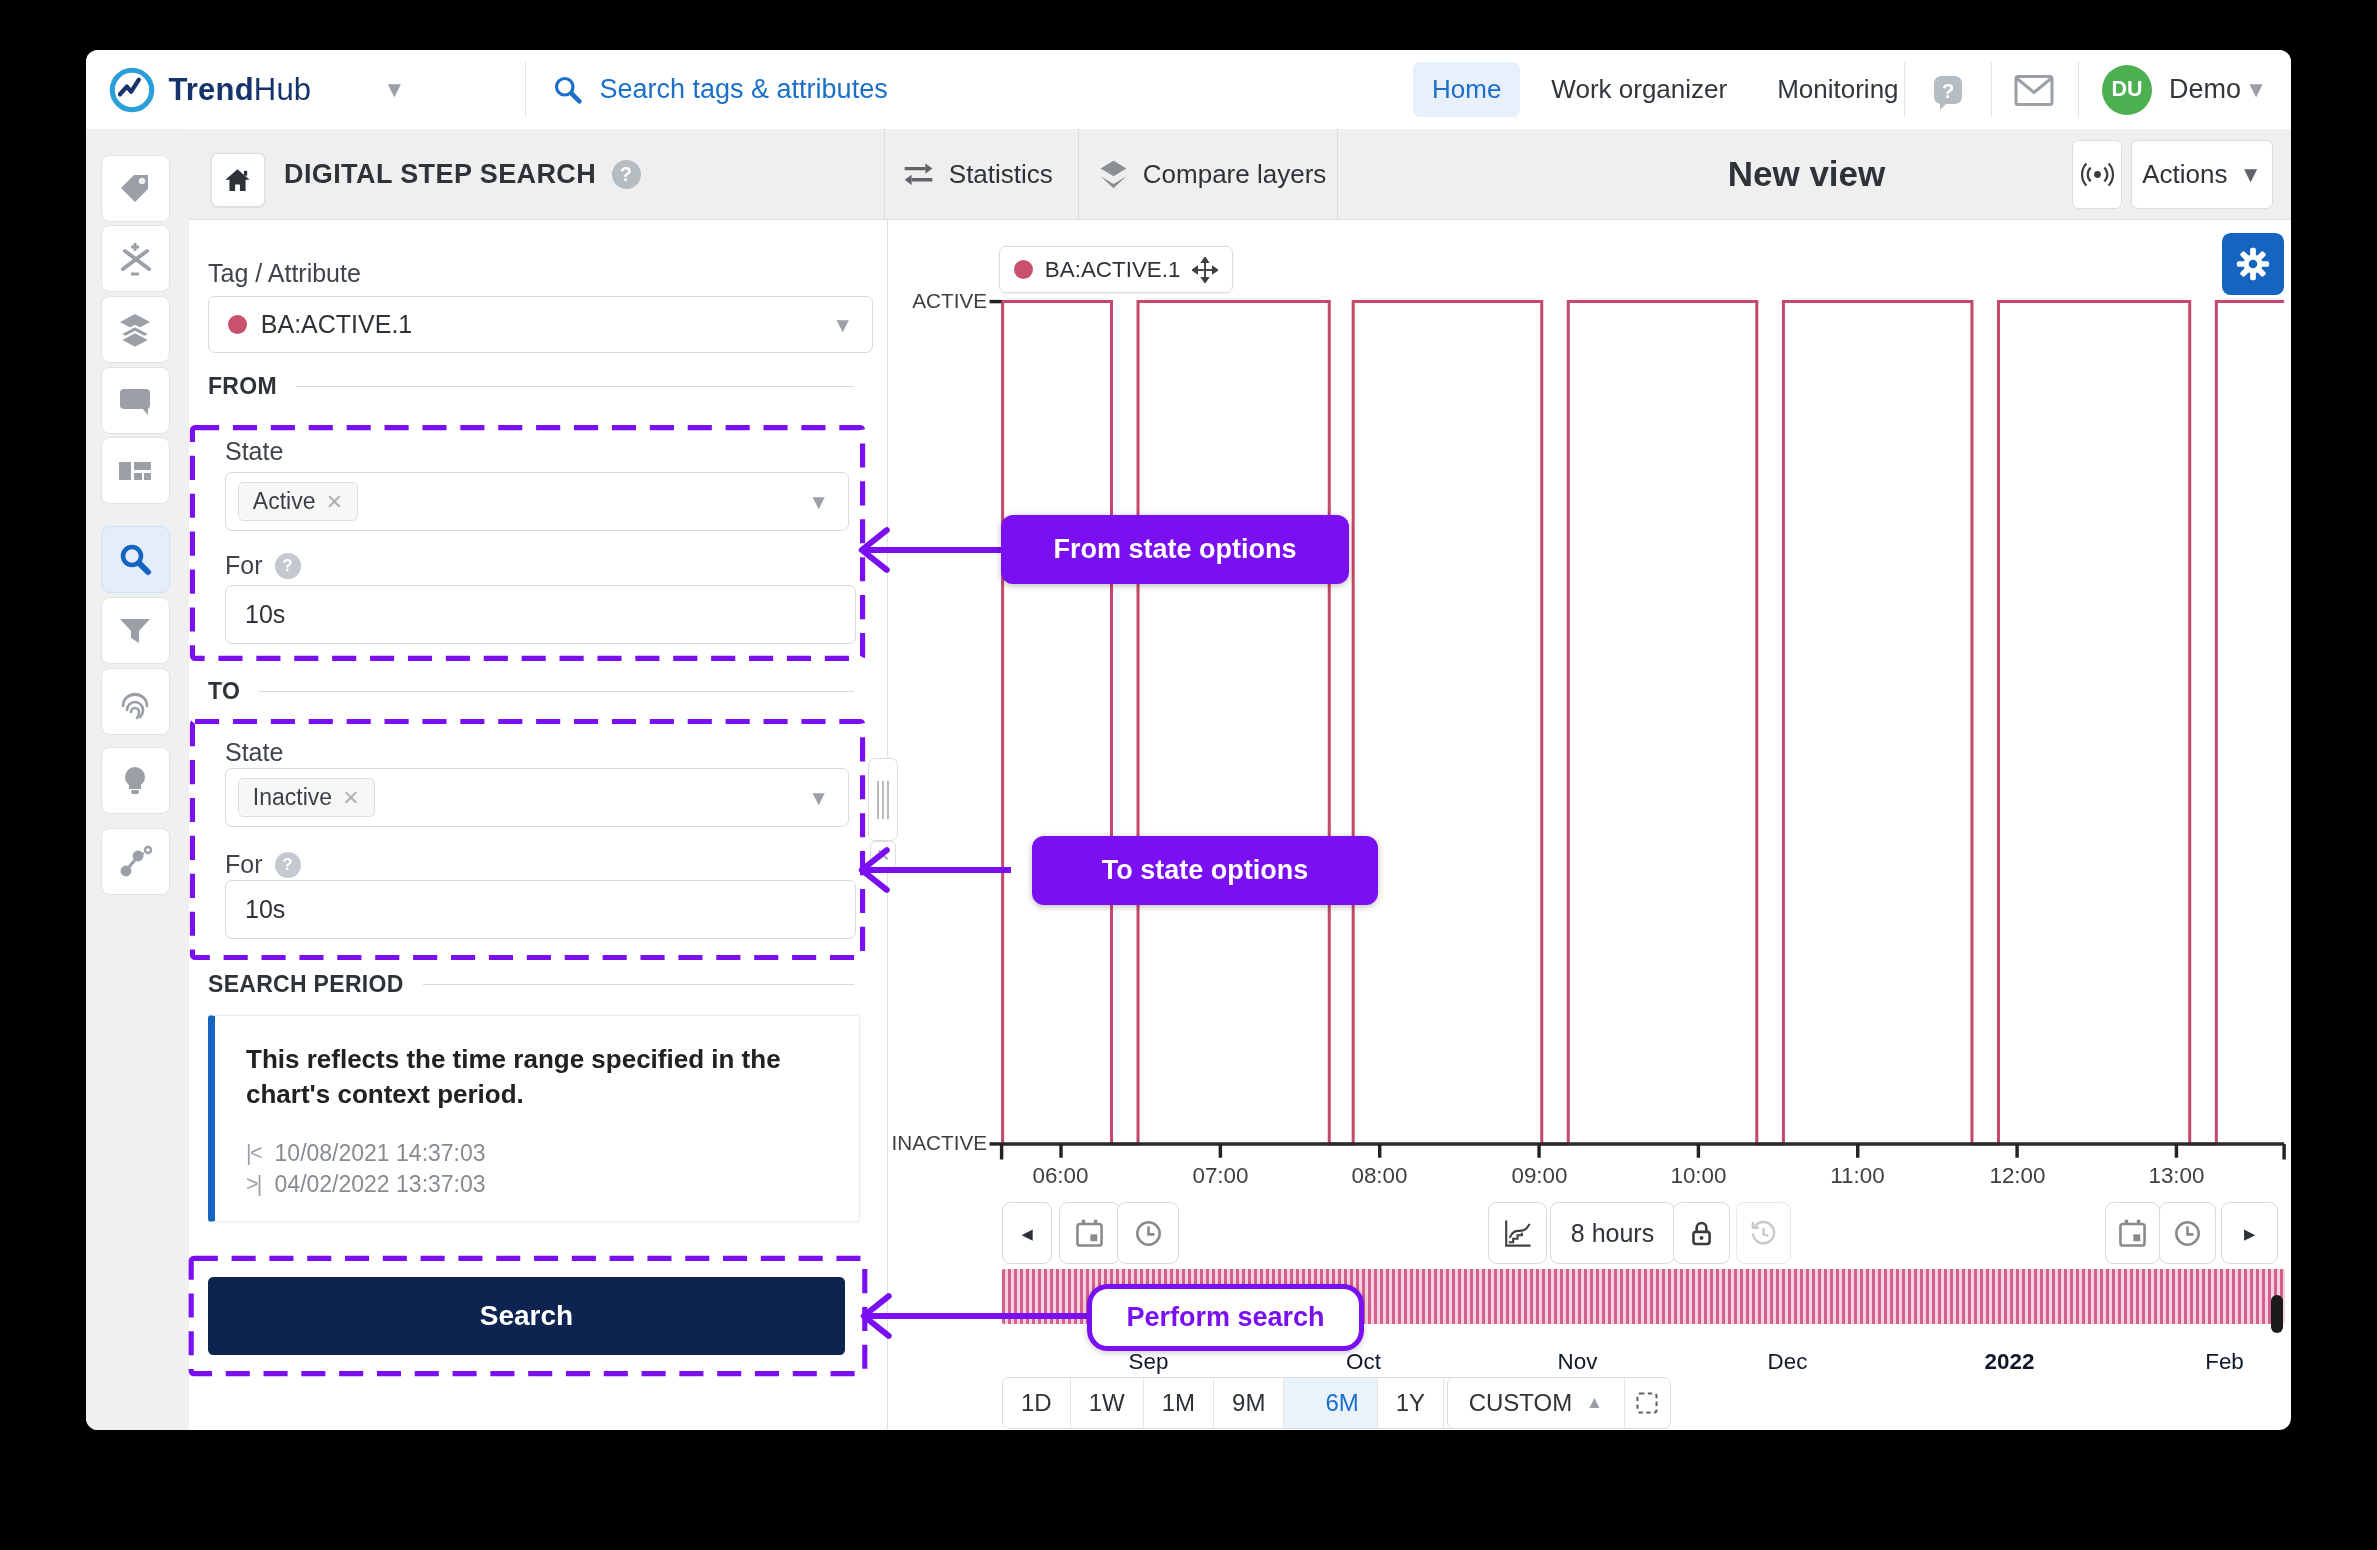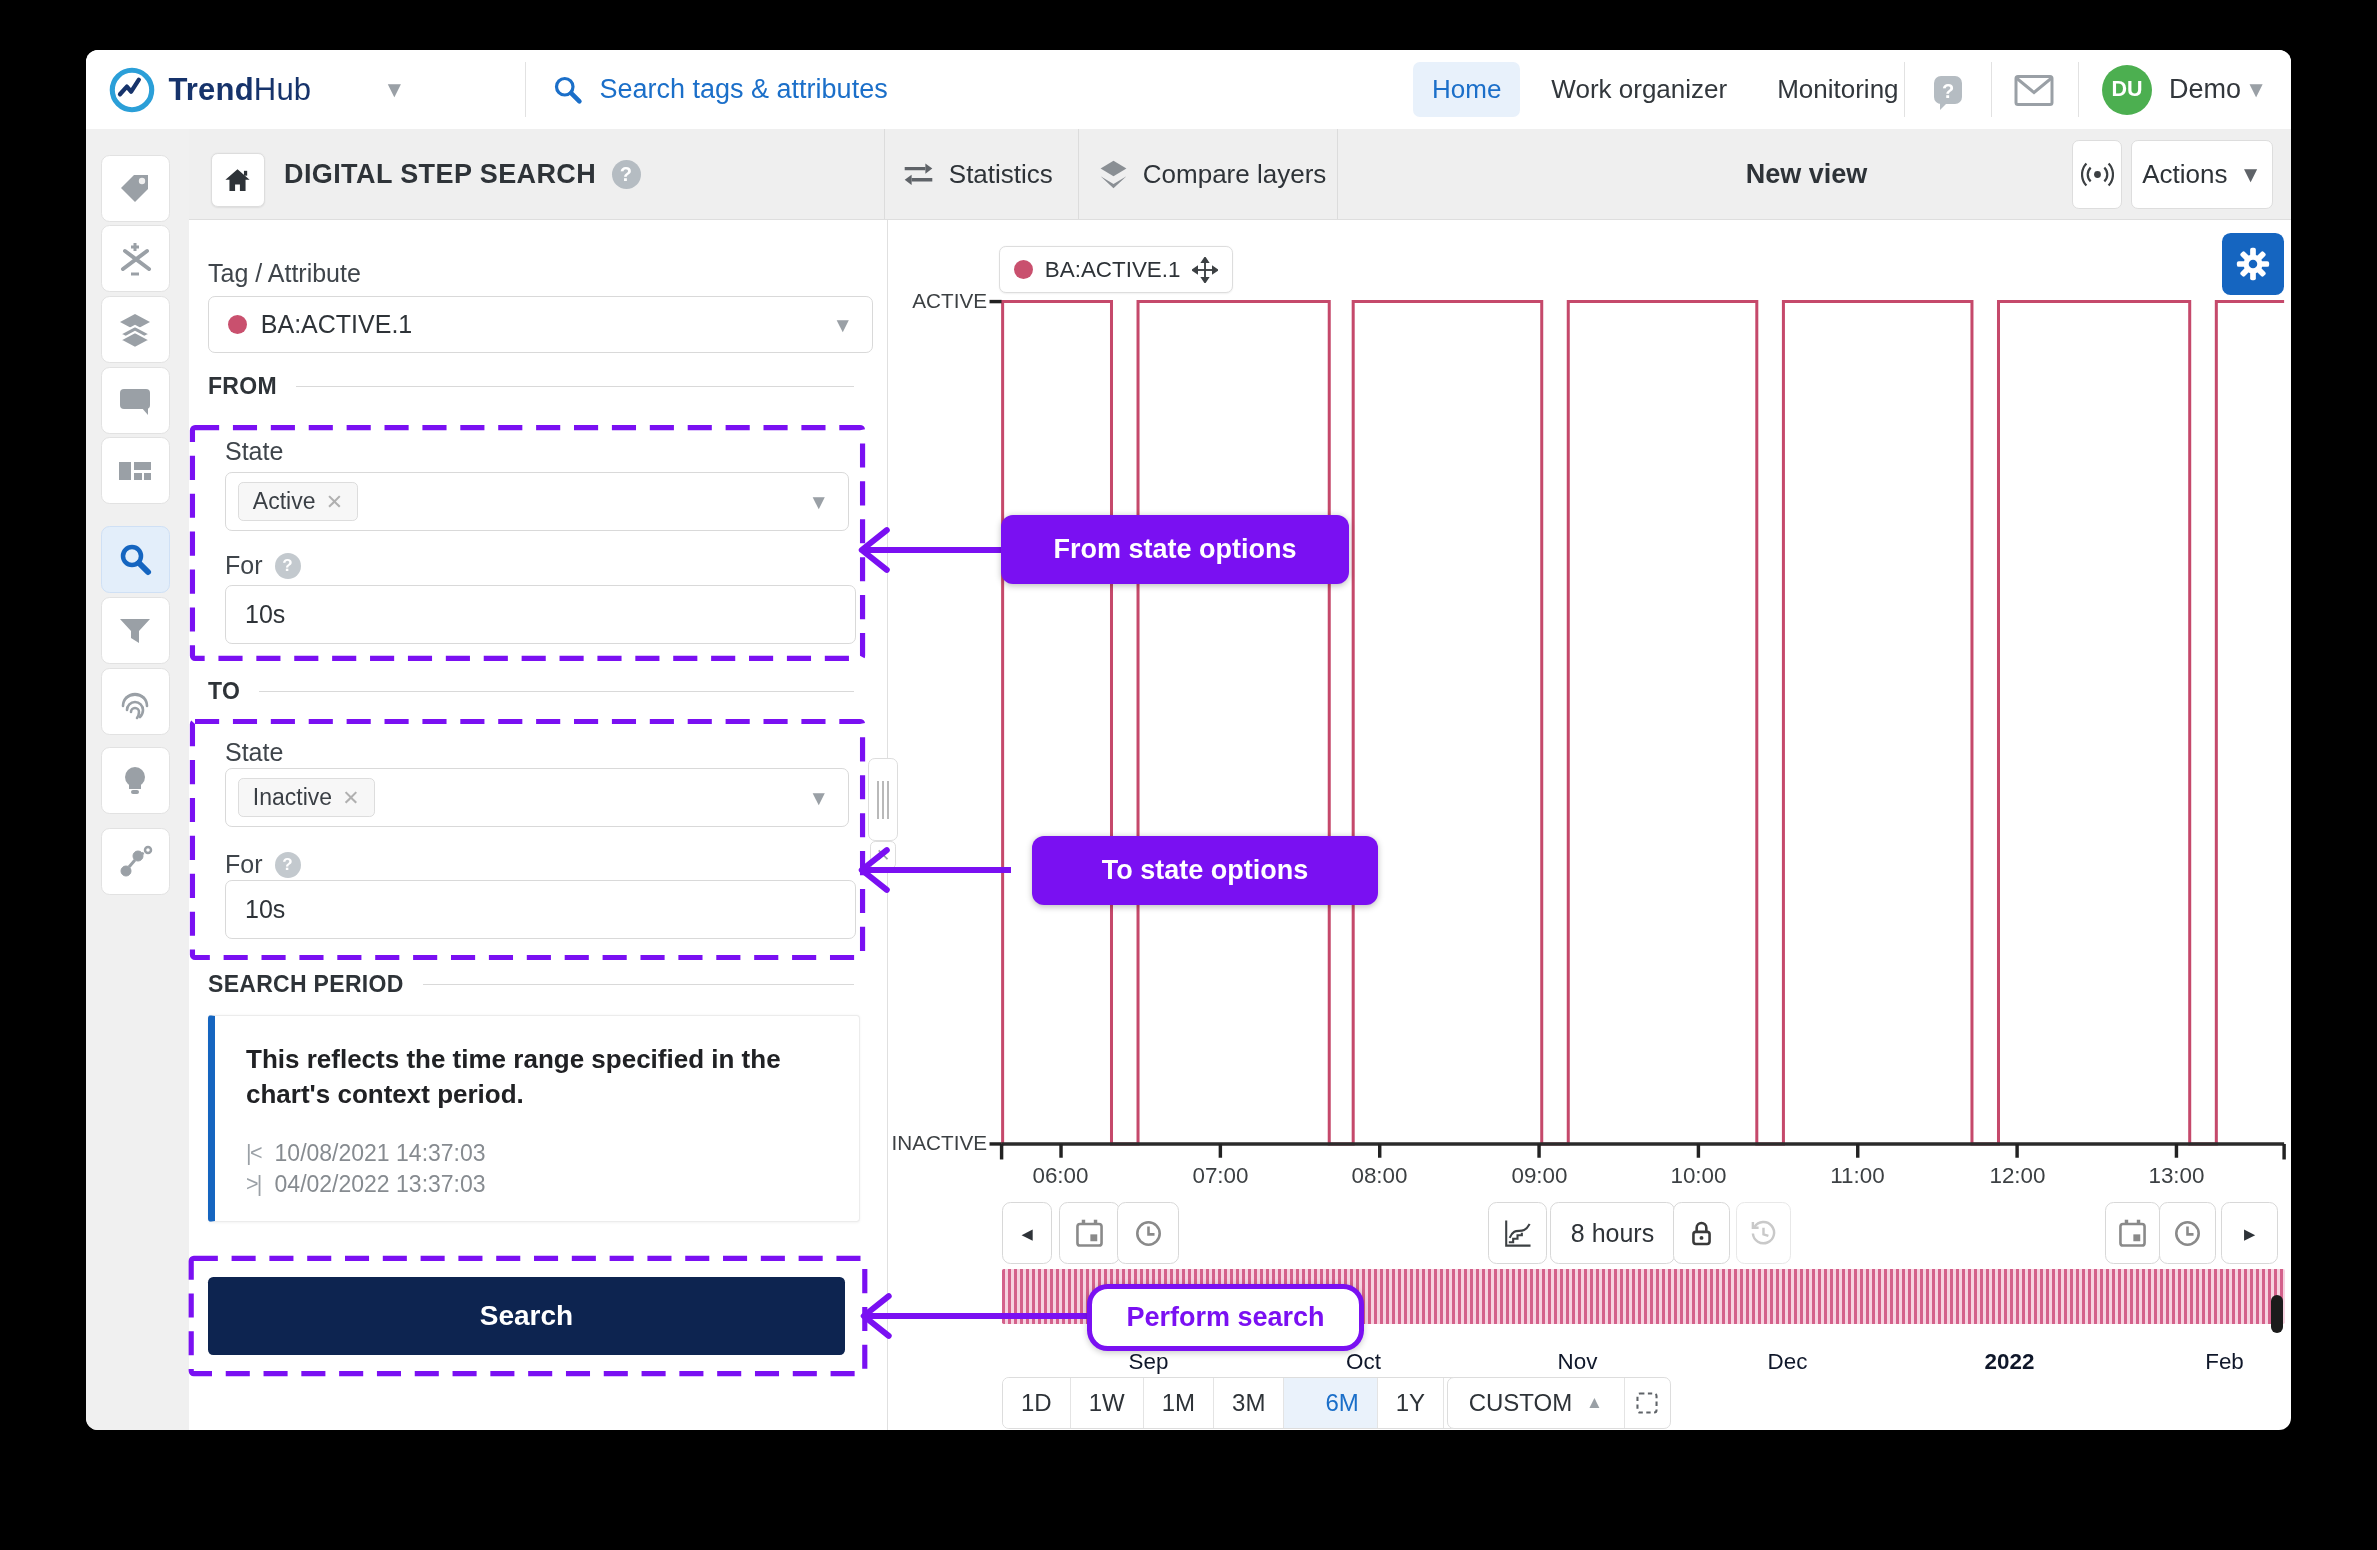--- a/index.html
+++ b/index.html
@@ -28,21 +28,21 @@
   .rail-btn.active{background:#e3eefa;border-color:#cfe0f5;}
   .rail-btn svg{width:36px;height:36px;}
 
   
   #toolbar{position:absolute;left:103px;top:79px;width:2102px;height:90px;background:#efefef;border-bottom:0.9px solid #dedede;}
   .tdiv{position:absolute;top:0;height:90px;width:0.9px;background:#dcdcdc;}
   #home-btn{position:absolute;left:21.5px;top:24px;width:52px;height:52px;background:#fff;border:0.9px solid #ddd;border-radius:6.9px;display:flex;align-items:center;justify-content:center;box-shadow:0 0.9px 1.7px rgba(0,0,0,.08);}
   #tb-title{position:absolute;left:95px;top:0;height:90px;display:flex;align-items:center;gap:15.5px;font-size:27px;font-weight:700;color:#2e3338;letter-spacing:0.4px;}
   .q-circle{width:29px;height:29px;border-radius:50%;background:#b5bcc2;color:#fff;font-size:20px;font-weight:700;display:flex;align-items:center;justify-content:center;}
   .tb-item{position:absolute;top:0;height:90px;display:flex;align-items:center;gap:13.8px;font-size:26px;color:#2e3338;}
-  #view-name{position:absolute;left:1148px;top:0;width:939px;height:90px;display:flex;align-items:center;justify-content:center;font-size:27px;font-weight:600;color:#2e3338;}
+  #view-name{position:absolute;left:1148px;top:0;width:939px;height:90px;display:flex;align-items:center;justify-content:center;font-size:35px;font-weight:600;color:#2e3338;}
   .tb-btn{position:absolute;top:11.2px;height:67px;background:#fff;border:0.9px solid #ddd;border-radius:6.9px;display:flex;align-items:center;justify-content:center;gap:12px;font-size:26px;color:#2e3338;}
 
   
   #panel{position:absolute;left:103px;top:170px;width:698px;height:1210px;background:#fff;border-right:0.9px solid #e0e0e0;}
   .form-label{font-size:25px;color:#3f454b;}
   .sec-head{display:flex;align-items:center;gap:19px;font-size:23px;font-weight:700;color:#2e3338;letter-spacing:0.3px;}
   .sec-head .rule{flex:1;height:0.9px;background:#d9d9d9;}
   .select,.input{background:#fff;border:0.9px solid #d9d9d9;border-radius:6.9px;display:flex;align-items:center;}
   .select .sel-caret{position:absolute;right:19px;color:#9aa0a6;font-size:20.7px;}
   .chip{display:inline-flex;align-items:center;gap:10.3px;background:#f7f7f7;border:0.9px solid #ddd;border-radius:5.2px;padding:5.2px 13.8px;font-size:23px;color:#3a3f45;}
@@ -440,21 +440,21 @@
         <line x1="1483" y1="1691" x2="1483" y2="1709" stroke="#222" stroke-width="4"></line>
         <line x1="1732" y1="1691" x2="1732" y2="1709" stroke="#222" stroke-width="4"></line>
         <line x1="1975" y1="1691" x2="1975" y2="1709" stroke="#222" stroke-width="4"></line>
         <line x1="2233" y1="1691" x2="2233" y2="1709" stroke="#222" stroke-width="4"></line>
         <line x1="2483" y1="1691" x2="2483" y2="1709" stroke="#222" stroke-width="4"></line>
       </svg>
     <div id="range-group">
         <div class="range-btn">1D</div>
         <div class="range-btn">1W</div>
         <div class="range-btn">1M</div>
-        <div class="range-btn">3M</div>
+        <div class="range-btn">9M</div>
         <div class="range-btn active">6M</div>
         <div class="range-btn">1Y</div>
         <div class="range-btn">ALL</div>
       </div>
     <div id="custom-group">
       <div id="custom-btn">
         <span>CUSTOM</span>
         <span class="caret" style="font-size:17px;">▲</span>
       </div>
       <div id="expand-btn">

